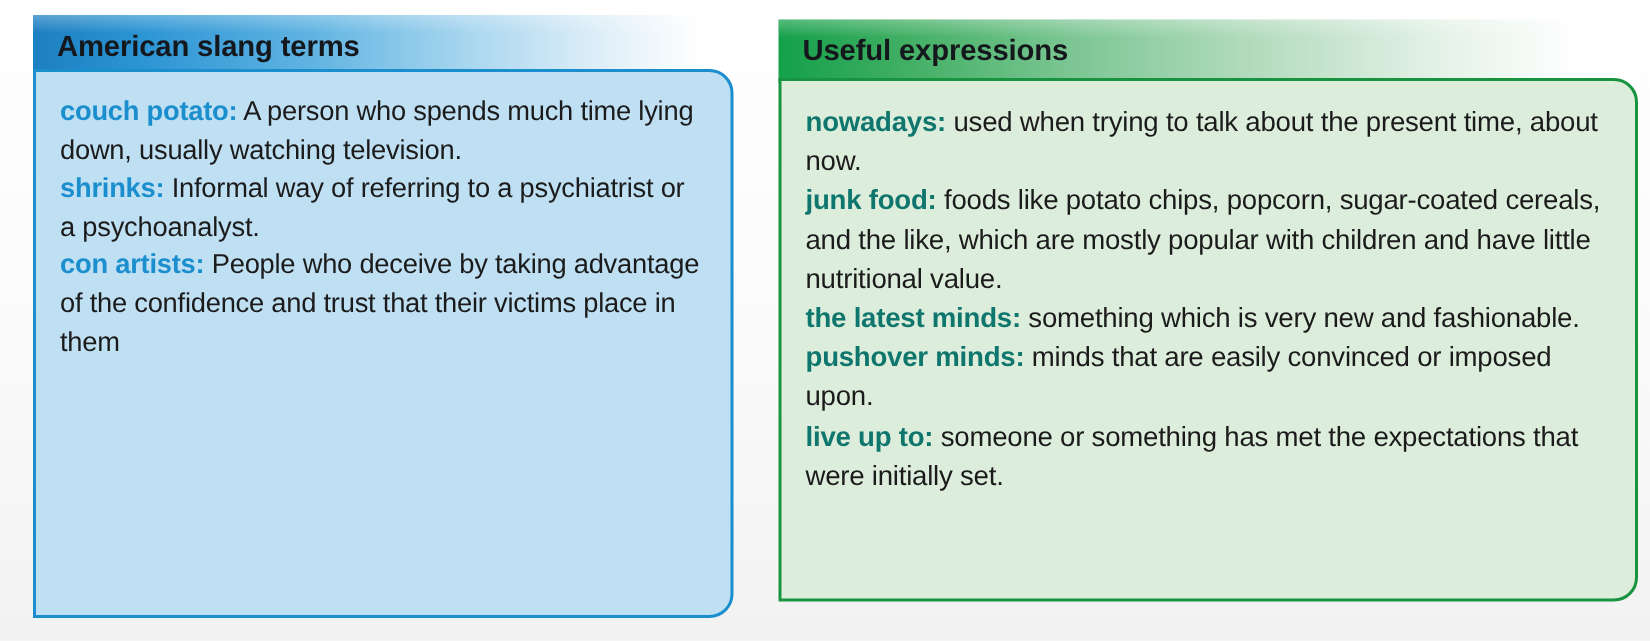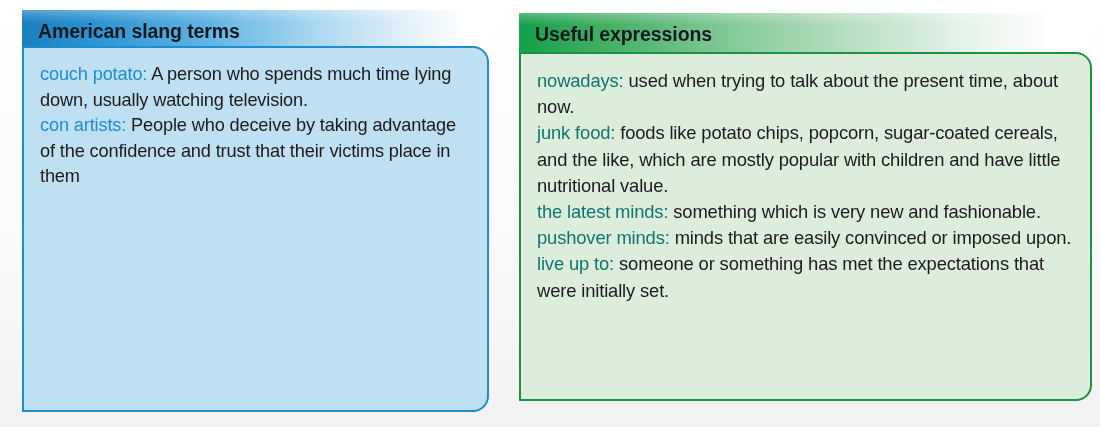--- a/index.html
+++ b/index.html
@@ -41,21 +41,21 @@
     padding: 14px 18px 12px 16px;
   }
   .entry {
     font-size: 18.2px;
     line-height: 25.6px;
     color: #1b1b1b;
     margin: 0;
     letter-spacing: -0.15px;
   }
   .term {
-    font-weight: normal;
+    font-weight: bold;
   }
 
   
   #panel-slang {
     left: 8px;
     top: 10px;
     width: 467px;
     height: 402px;
     margin-left: 14px;
   }
@@ -136,20 +136,21 @@
 </style>
 </head>
 <body>
 
 <div class="canvas">
 
   <section class="panel" id="panel-slang">
     <div class="panel-header">American slang terms</div>
     <div class="panel-body">
       <p class="entry"><span class="term">couch potato:</span><span> A person who spends much time lying down, usually watching television.</span></p>
+      <p class="entry"><span class="term">shrinks:</span><span> Informal way of referring to a psychiatrist or a psychoanalyst.</span></p>
       <p class="entry"><span class="term">con artists:</span><span> People who deceive by taking advantage of the confidence and trust that their victims place in them</span></p>
     </div>
   </section>
 
   <section class="panel" id="panel-expressions">
     <div class="panel-header">Useful expressions</div>
     <div class="panel-body">
       <p class="entry"><span class="term">nowadays:</span><span> used when trying to talk about the present time, about now.</span></p>
       <p class="entry"><span class="term">junk food:</span><span> foods like potato chips, popcorn, sugar-coated cereals, and the like, which are mostly popular with children and have little nutritional value.</span></p>
       <p class="entry"><span class="term">the latest minds:</span><span> something which is very new and fashionable.</span></p>

